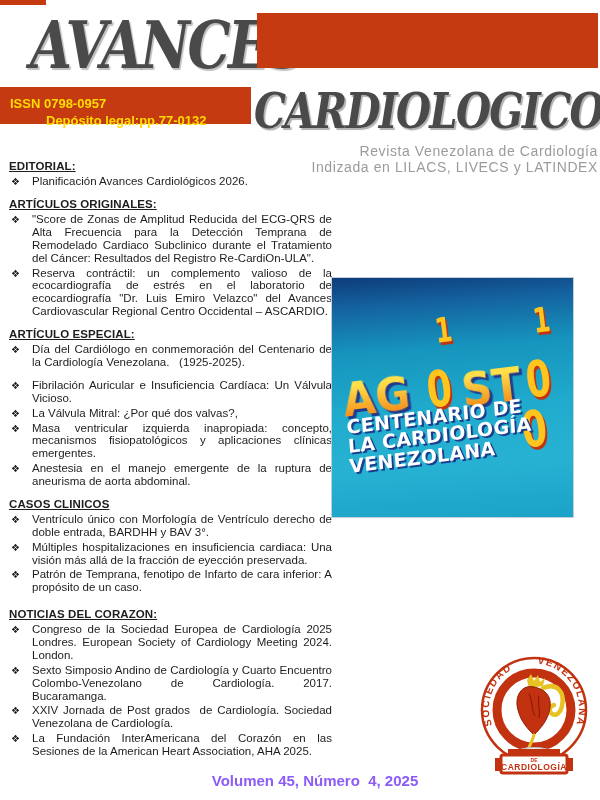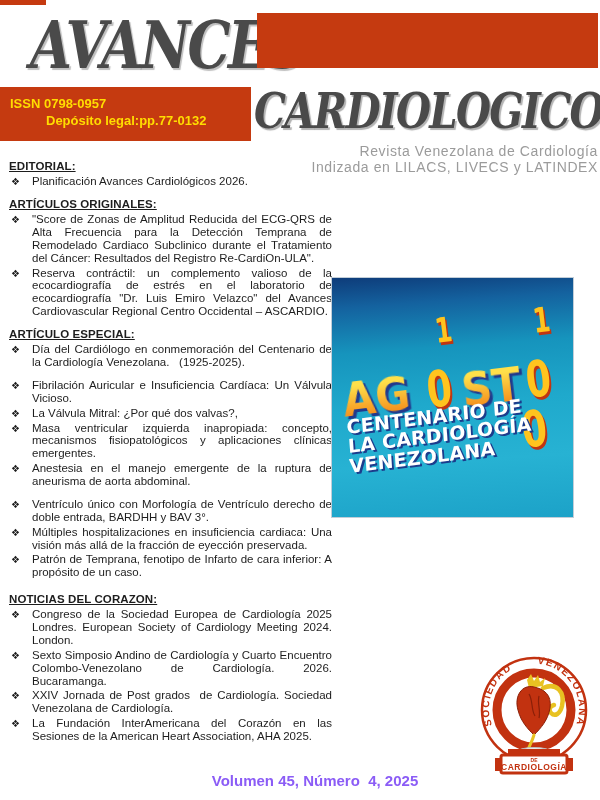--- a/index.html
+++ b/index.html
@@ -11,21 +11,21 @@
   
   .top-strip{position:absolute;left:0;top:0;width:46px;height:5px;background:#C53A10;}
   .title-avances{
     position:absolute;left:30px;top:6px;
     font-family:"DejaVu Serif",serif;font-weight:bold;font-style:italic;
     font-size:66px;color:#4a4a4a;letter-spacing:-3px;white-space:nowrap;
     transform:scaleX(0.82);transform-origin:left top;
     text-shadow:2px 2px 1px rgba(0,0,0,0.25);
   }
   .red-block-1{position:absolute;left:257px;top:13px;width:341px;height:55px;background:#C53A10;}
-  .red-band-2{position:absolute;left:0;top:87px;width:251px;height:54px;background:#C53A10;}
+  .red-band-2{position:absolute;left:0;top:87px;width:251px;height:37px;background:#C53A10;}
   .issn-line{position:absolute;left:10px;top:9px;font-size:13px;font-weight:bold;color:#FFDD00;white-space:nowrap;}
   .deposito-line{position:absolute;left:10px;top:26px;font-size:13px;font-weight:bold;color:#FFDD00;white-space:nowrap;padding-left:36px;}
   .title-cardiologicos{
     position:absolute;left:254px;top:82px;
     font-family:"DejaVu Serif",serif;font-weight:bold;font-style:italic;
     font-size:49px;color:#4a4a4a;letter-spacing:-2px;white-space:nowrap;
     transform:scaleX(0.82);transform-origin:left top;
     text-shadow:2px 2px 1px rgba(0,0,0,0.3);
   }
   .tagline{
@@ -135,20 +135,21 @@
         <div class="toc-item">
           <span class="toc-bullet">❖</span>
           <span class="toc-text">Masa ventricular izquierda inapropiada: concepto, mecanismos fisiopatológicos y aplicaciones clínicas emergentes.</span>
         </div>
         <div class="toc-item">
           <span class="toc-bullet">❖</span>
           <span class="toc-text">Anestesia en el manejo emergente de la ruptura de aneurisma de aorta abdominal.</span>
         </div>
       </div>
       <div class="toc-section">
+        <div class="toc-header">CASOS CLINICOS</div>
         <div class="toc-item">
           <span class="toc-bullet">❖</span>
           <span class="toc-text">Ventrículo único con Morfología de Ventrículo derecho de doble entrada, BARDHH y BAV 3°.</span>
         </div>
         <div class="toc-item">
           <span class="toc-bullet">❖</span>
           <span class="toc-text">Múltiples hospitalizaciones en insuficiencia cardiaca: Una visión más allá de la fracción de eyección preservada.</span>
         </div>
         <div class="toc-item">
           <span class="toc-bullet">❖</span>
@@ -156,21 +157,21 @@
         </div>
       </div>
       <div class="toc-section">
         <div class="toc-header">NOTICIAS DEL CORAZON:</div>
         <div class="toc-item">
           <span class="toc-bullet">❖</span>
           <span class="toc-text">Congreso de la Sociedad Europea de Cardiología 2025 Londres. European Society of Cardiology Meeting 2024. London.</span>
         </div>
         <div class="toc-item">
           <span class="toc-bullet">❖</span>
-          <span class="toc-text">Sexto Simposio Andino de Cardiología y Cuarto Encuentro Colombo-Venezolano de Cardiología. 2026. Bucaramanga.</span>
+          <span class="toc-text">Sexto Simposio Andino de Cardiología y Cuarto Encuentro Colombo-Venezolano de Cardiología. 2017. Bucaramanga.</span>
         </div>
         <div class="toc-item">
           <span class="toc-bullet">❖</span>
           <span class="toc-text">XXIV Jornada de Post grados&nbsp; de Cardiología. Sociedad Venezolana de Cardiología.</span>
         </div>
         <div class="toc-item">
           <span class="toc-bullet">❖</span>
           <span class="toc-text">La Fundación InterAmericana del Corazón en las Sesiones de la American Heart Association, AHA 2025.</span>
         </div>
       </div>

